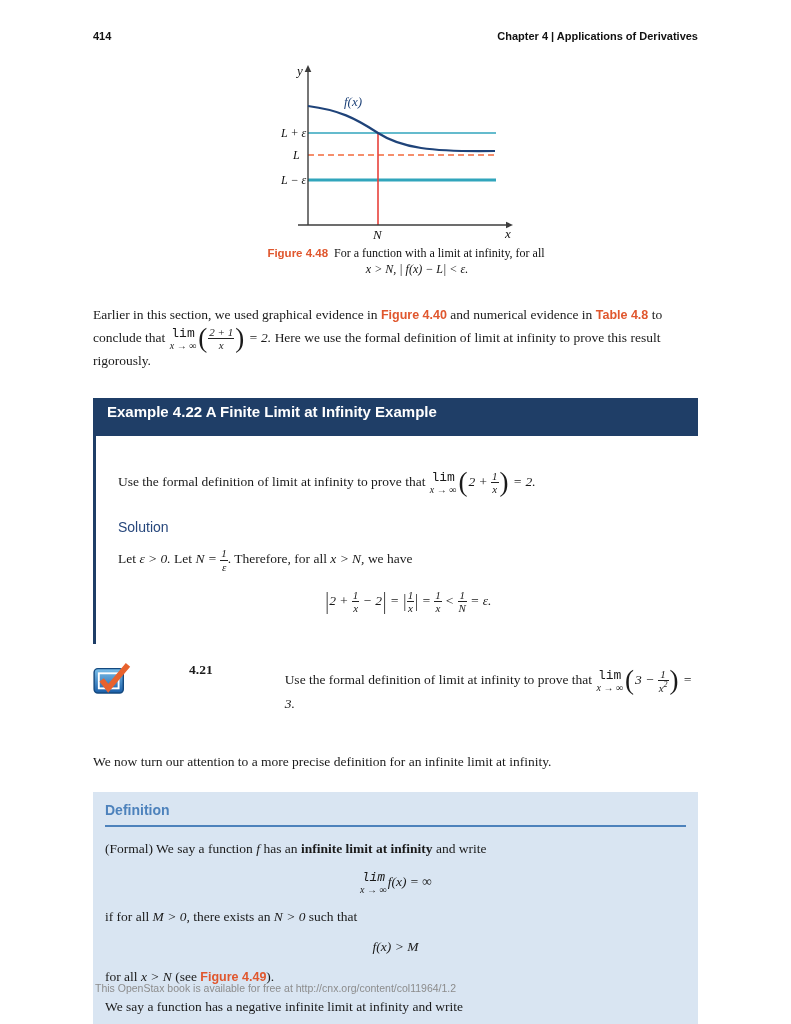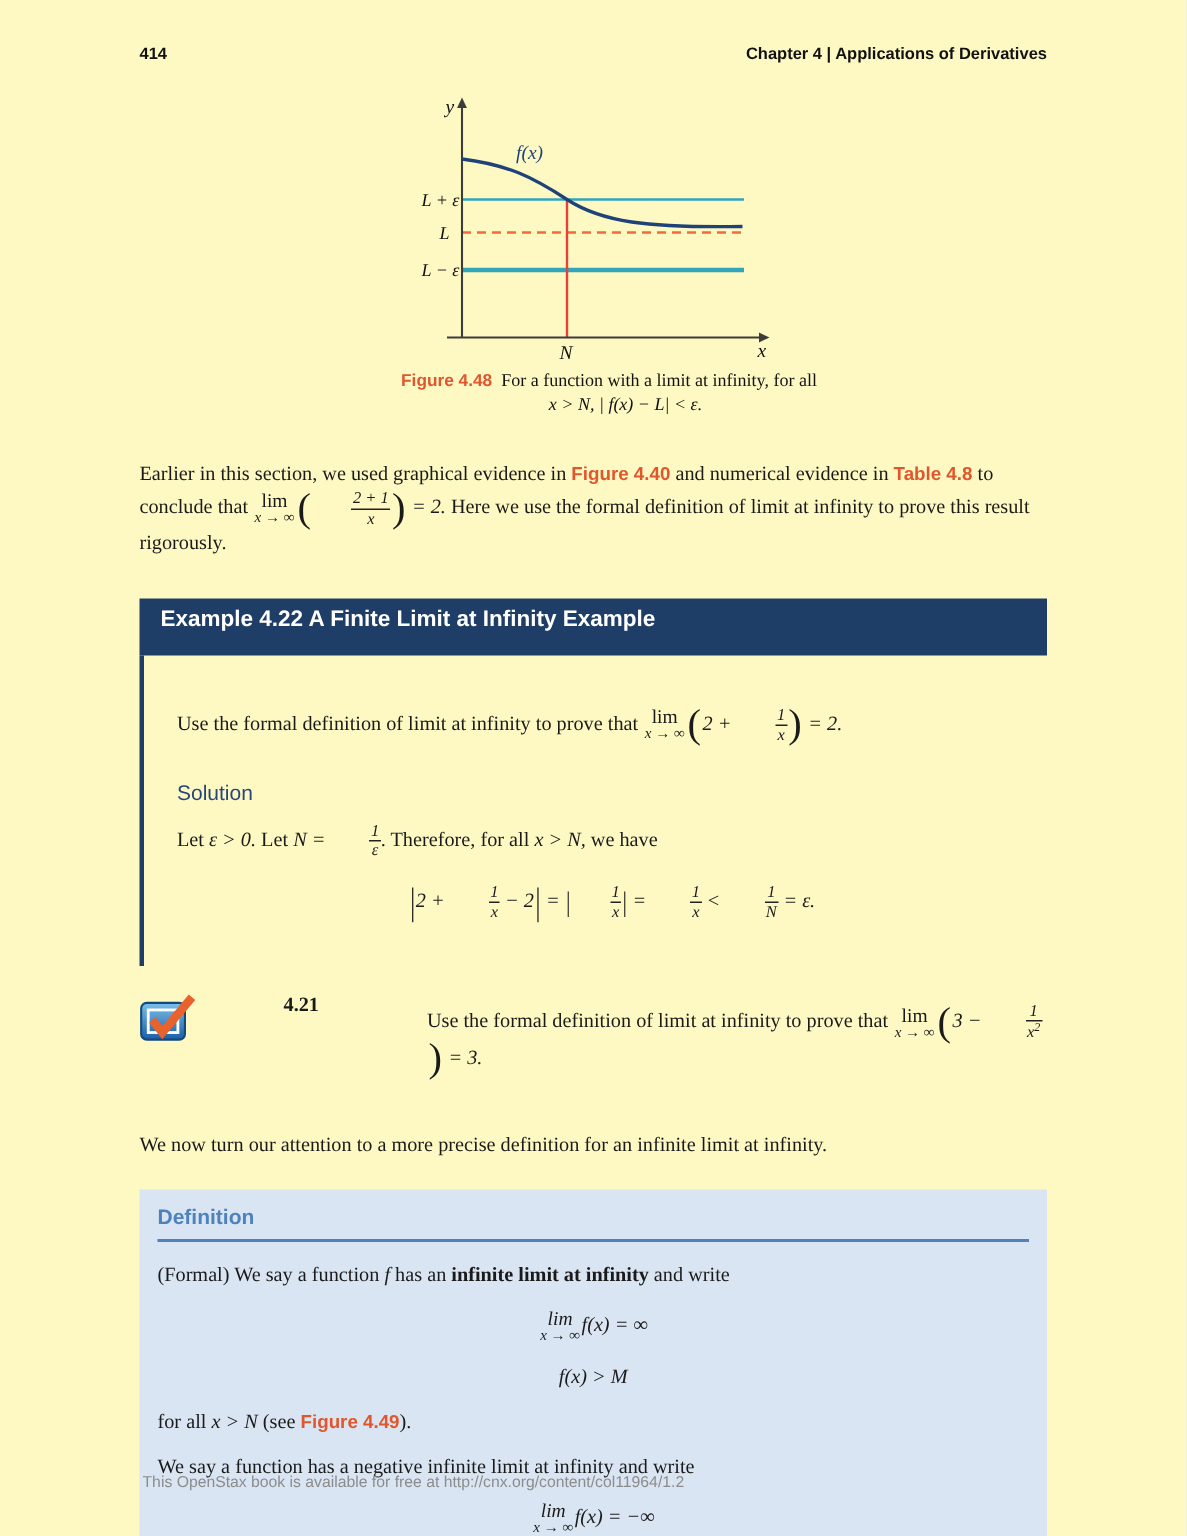--- a/index.html
+++ b/index.html
@@ -1,19 +1,19 @@
 <!DOCTYPE html>
 <html style="--header-navy: #1F3E67; --link-orange: #E0572E; --definition-bg: #D9E5F2; --definition-title: #4D82BC; --solution-navy: #27477C; --curve-navy: #1F4379; --teal-line: #31A5BC; --dashed-orange: #F2693C; --red-line: #E8403A; --footer-gray: #8C8C8C;"><head>
 <meta charset="utf-8">
 <style>
   html,body{margin:0;padding:0;background:#e9e9e9;}
   .page{
     position:relative;
     width:791px;height:1024px;
-    background:#fef9c3;
+    background:#ffffff;
     font-family:"Liberation Serif", serif;
     color:#1a1a1a;
     margin:0 auto;
     overflow:hidden;
     box-sizing:border-box;
     padding:30px 93px 0 93px;
   }
   
   .pg-header{
     display:flex;justify-content:space-between;align-items:baseline;
@@ -31,23 +31,23 @@
     font-weight:bold;color:var(--link-orange,#E8582F);
     margin-right:6px;font-size:11.5px;
   }
   .fig-caption .cap-math{font-style:italic;margin-left:22px;}
   
   .body-par{font-size:13.5px;line-height:1.55;margin:28px 0 0 0;}
   .link{color:var(--link-orange,#E8582F);font-family:"Liberation Sans",sans-serif;font-weight:bold;font-size:12.5px;}
   .it{font-style:italic;}
   
   .lim{display:inline-block;text-align:center;vertical-align:middle;line-height:1;margin:0 1px;}
-  .lim .op{font-size:13px;display:block;}
+  .lim .op{font-size:13px;display:block;font-family:Liberation Mono, monospace;}
   .lim .sub{font-size:10px;font-style:italic;display:block;margin-top:1px;white-space:nowrap;}
-  .frac{display:inline-block;text-align:center;vertical-align:middle;line-height:1.1;font-size:11px;font-style:italic;margin-left:26px;}
+  .frac{display:inline-block;text-align:center;vertical-align:middle;line-height:1.1;font-size:11px;font-style:italic;}
   .frac .den{border-top:1px solid #222;display:block;padding:0 1px;}
   .frac .num{display:block;padding:0 1px;}
   .bp{font-size:27px;font-weight:400;vertical-align:middle;line-height:0;display:inline-block;margin:0 1px;position:relative;top:-1px;}
   .vbar-lg{display:inline-block;transform:scaleY(1.5);font-size:17px;vertical-align:middle;line-height:0;}
   .vbar-sm{display:inline-block;transform:scaleY(1.25);font-size:15px;vertical-align:middle;line-height:0;}
   .disp-eq{text-align:center;font-size:13.5px;font-style:italic;}
   sup{font-size:8px;}
   
   .example{margin:26px 0 0 0;}
   .example-header{
@@ -203,20 +203,27 @@
     <p class="def-par">
       <span>(Formal) We say a function</span>
       <span class="it">f</span>
       <span>has an</span>
       <b>infinite limit at infinity</b>
       <span>and write</span>
     </p>
     <div class="disp-eq def-eq">
       <span class="lim"><span class="op">lim</span><span class="sub">x → ∞</span></span><span class="it">f(x) = ∞</span>
     </div>
+    <p class="def-par">
+      <span>if for all</span>
+      <span class="it">M &gt; 0,</span>
+      <span>there exists an</span>
+      <span class="it">N &gt; 0</span>
+      <span>such that</span>
+    </p>
     <div class="disp-eq def-eq it">f(x) &gt; M</div>
     <p class="def-par">
       <span>for all</span>
       <span class="it">x &gt; N</span>
       <span>(see</span>
       <span class="link">Figure 4.49</span><span>).</span>
     </p>
     <p class="def-par">We say a function has a negative infinite limit at infinity and write</p>
     <div class="disp-eq def-eq">
       <span class="lim"><span class="op">lim</span><span class="sub">x → ∞</span></span><span class="it">f(x) = −∞</span>

